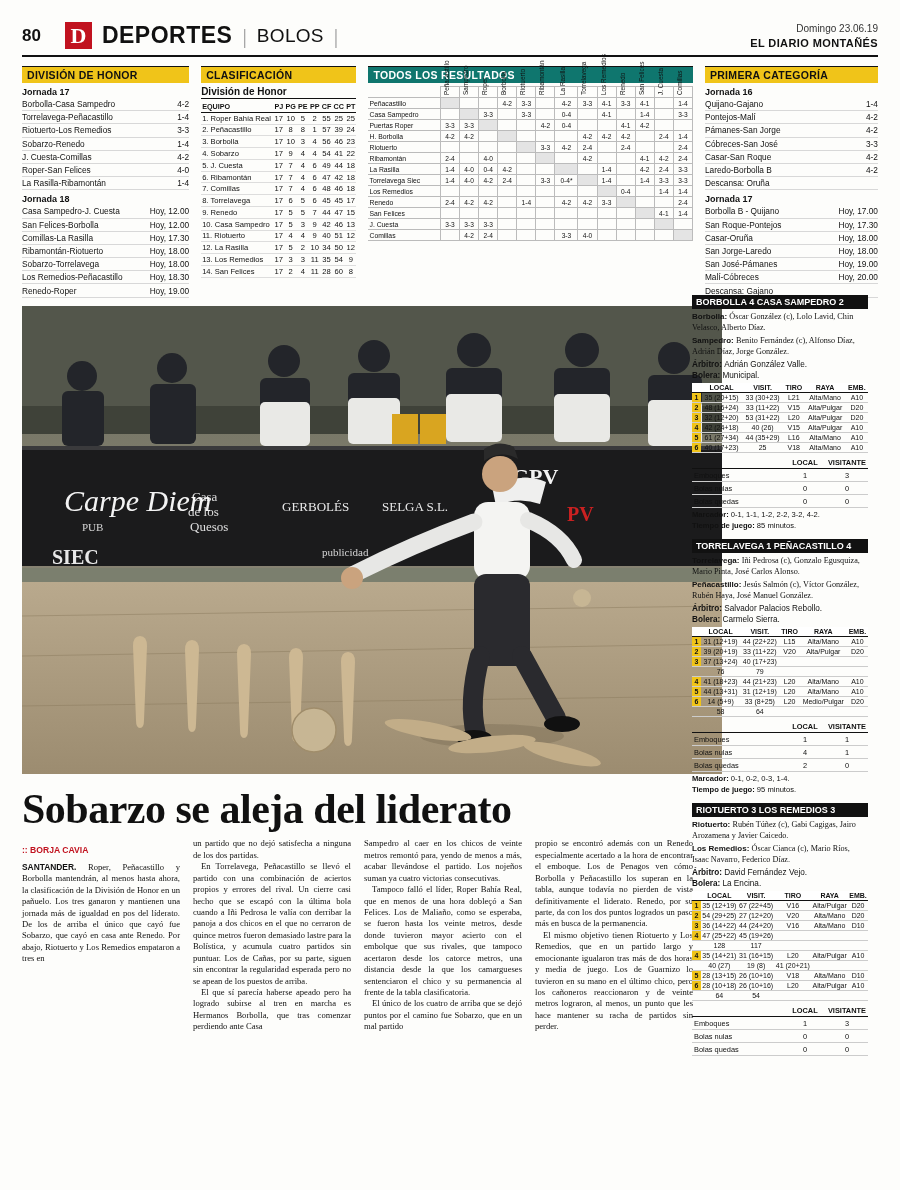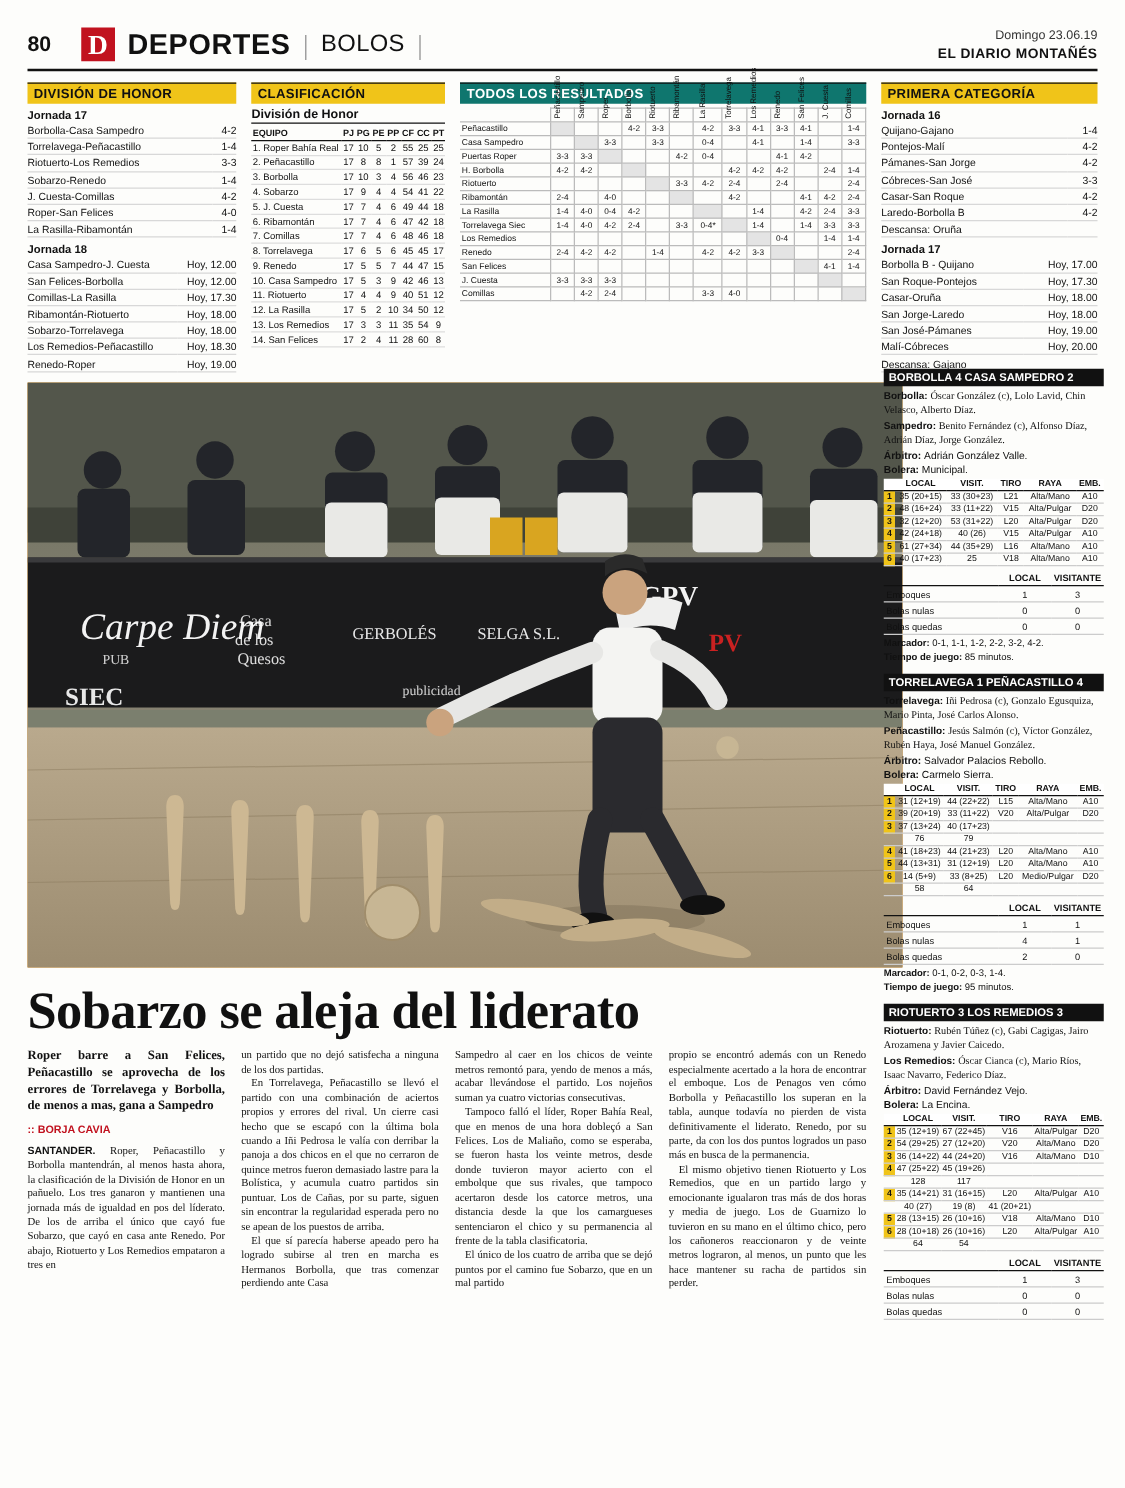--- a/index.html
+++ b/index.html
@@ -96,21 +96,21 @@
     padding: 5px 0; margin-bottom: 9px;
   }
   .cols { display: flex; gap: 13px; }
   .ccol { width: 158px; font-size: 8.6px; line-height: 1.33; text-align: justify; }
   .byline { font-family: "Liberation Sans", sans-serif; font-weight: bold; font-size: 8.6px; color: #c1121f; margin: 7px 0 5px; }
   .dateline { font-family: "Liberation Sans", sans-serif; font-weight: bold; font-size: 8.4px; }
   .ccol p { margin: 0; text-indent: 8px; }
   .ccol p.first { text-indent: 0; }
 
   
-  .rail { position: absolute; right: 17px; top: 295px; width: 176px; }
+  .rail { position: absolute; right: 32px; top: 295px; width: 176px; }
   .mhead {
     background: #111; color: #fff; font-family: "Liberation Sans", sans-serif;
     font-weight: bold; font-size: 9px; padding: 2px 4px; margin-bottom: 3px;
   }
   .mline { font-size: 8.2px; line-height: 1.28; margin-bottom: 3px; }
   .mline b { font-family: "Liberation Sans", sans-serif; font-size: 8px; }
   .mkv { font-family: "Liberation Sans", sans-serif; font-size: 8.2px; margin-bottom: 2px; }
   .mkv b { font-weight: bold; }
   table.chico { width: 100%; border-collapse: collapse; font-family: "Liberation Sans", sans-serif; font-size: 7px; margin: 3px 0; }
   table.chico td { border-bottom: .5px solid #ccc; padding: 1px 1px; text-align: center; }
@@ -821,21 +821,20 @@
 
         <circle cx="560" cy="292" r="9" fill="#c7b694"></circle>
       </svg>
     </div>
   </div>
 
   <div style="width:700px;">
     <div class="headline">Sobarzo se aleja del liderato</div>
     <div class="cols">
       <div class="ccol">
-        <div class="lead" style="font-size:10.2px;line-height:1.3;font-weight:bold;">Roper barre a San Felices, Peñacastillo se aprovecha de los errores de Torrelavega y Borbolla, de menos a mas, gana a Sampedro</div>
         <div class="byline">:: BORJA CAVIA</div>
         <p class="first"><span class="dateline">SANTANDER.</span> <span>Roper, Peñacastillo y Borbolla mantendrán, al menos hasta ahora, la clasificación de la División de Honor en un pañuelo. Los tres ganaron y mantienen una jornada más de igualdad en pos del líderato. De los de arriba el único que cayó fue Sobarzo, que cayó en casa ante Renedo. Por abajo, Riotuerto y Los Remedios empataron a tres en</span></p>
       </div>
       <div class="ccol" id="c2">
           <p class="first">un partido que no dejó satisfecha a ninguna de los dos partidas.</p>
           <p>En Torrelavega, Peñacastillo se llevó el partido con una combinación de aciertos propios y errores del rival. Un cierre casi hecho que se escapó con la última bola cuando a Iñi Pedrosa le valía con derribar la panoja a dos chicos en el que no cerraron de quince metros fueron demasiado lastre para la Bolística, y acumula cuatro partidos sin puntuar. Los de Cañas, por su parte, siguen sin encontrar la regularidad esperada pero no se apean de los puestos de arriba.</p>
           <p>El que sí parecía haberse apeado pero ha logrado subirse al tren en marcha es Hermanos Borbolla, que tras comenzar perdiendo ante Casa</p>
         </div>
       <div class="ccol" id="c3">
           <p class="first">Sampedro al caer en los chicos de veinte metros remontó para, yendo de menos a más, acabar llevándose el partido. Los nojeños suman ya cuatro victorias consecutivas.</p>

